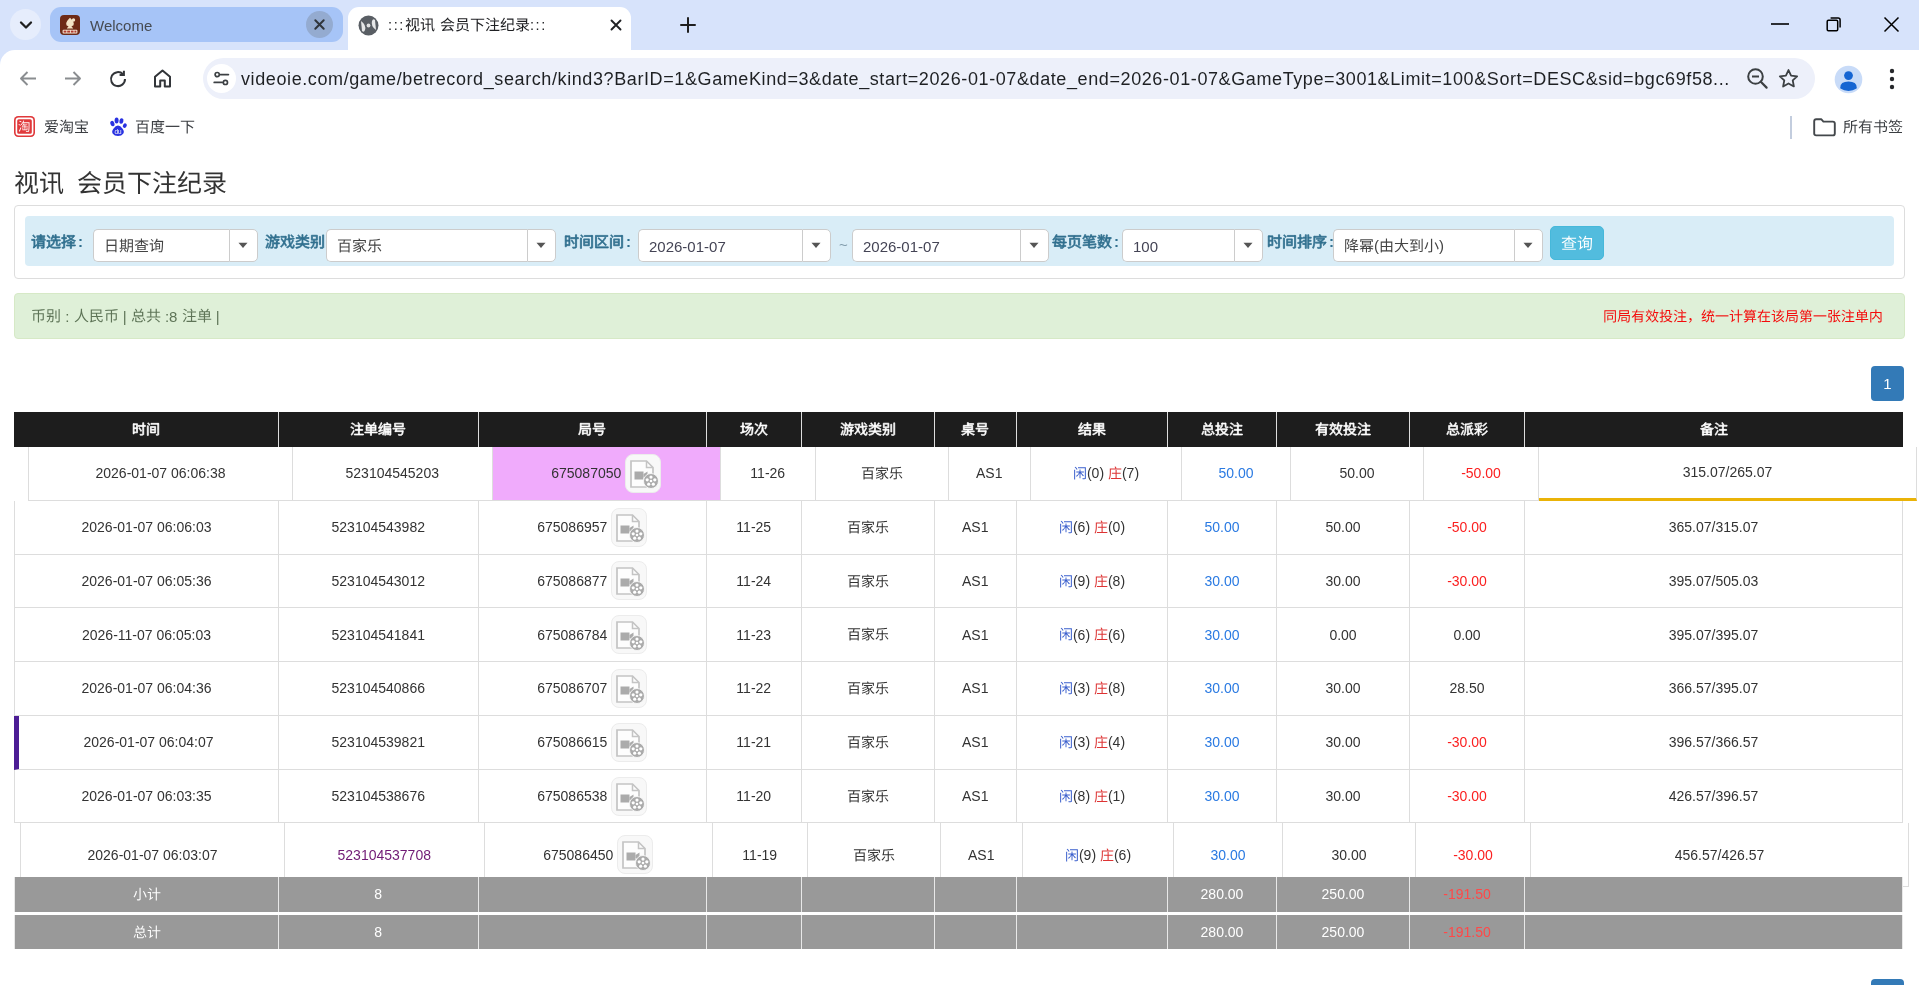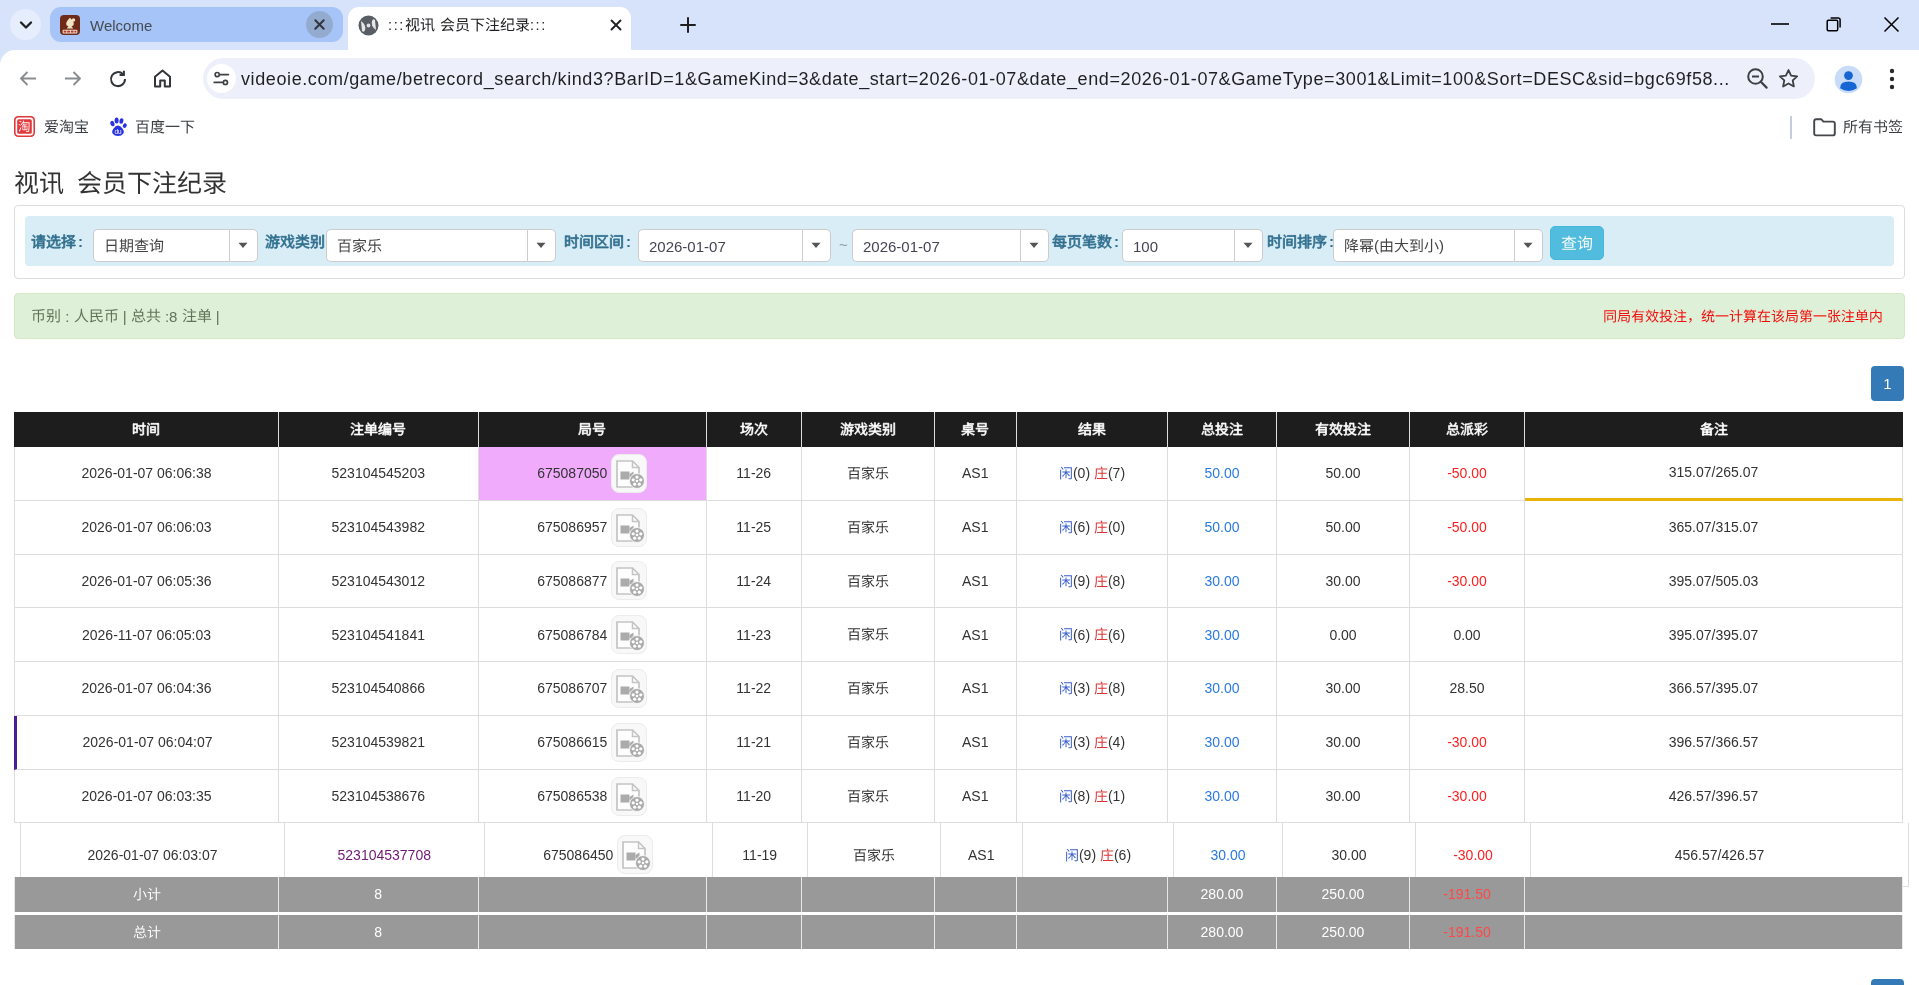--- a/index.html
+++ b/index.html
@@ -486,21 +486,21 @@
         <use href="#c5F69" transform="translate(28.0 12.32) scale(0.0140 -0.0140)" stroke="#ffffff" stroke-width="52"></use>
       </svg>
     </div>
     <div style="width:378.0px;height:100%;background:#1d1d1d;display:flex;align-items:center;justify-content:center">
       <svg width="28.0" height="14.70" viewBox="0 0 28.0 14.70" fill="#ffffff" style="display:block">
         <use href="#c5907" transform="translate(0.0 12.32) scale(0.0140 -0.0140)" stroke="#ffffff" stroke-width="52"></use>
         <use href="#c6CE8" transform="translate(14.0 12.32) scale(0.0140 -0.0140)" stroke="#ffffff" stroke-width="52"></use>
       </svg>
     </div>
   </div>
-<div class="abs" style="left:14px;top:447.00px;width:1889px;height:53.78px;display:flex">
+<div class="abs" style="left:28px;top:447.00px;width:1889px;height:53.78px;display:flex">
     <div style="width:265.0px;height:100%;background:#fff;border-right:1px solid #ddd;border-left:1px solid #ddd;border-bottom:1px solid #ddd;display:flex;align-items:center;justify-content:center;font-size:14px;color:#333">2026-01-07 06:06:38</div>
     <div style="width:199.5px;height:100%;background:#fff;border-right:1px solid #ddd;border-bottom:1px solid #ddd;display:flex;align-items:center;justify-content:center;font-size:14px;color:#333">523104545203</div>
     <div style="width:228.5px;height:100%;background:#f0abfc;border-right:1px solid #ddd;border-bottom:1px solid #ddd;display:flex;align-items:center;justify-content:center;font-size:14px;color:#333">
       <span class="mix">675087050<span style="display:inline-block;width:36px;height:39px;background:#f8f8f8;border:1px solid #ececec;border-radius:8px;margin-left:4px;position:relative">
           <svg width="26" height="28" viewBox="0 0 26 28" style="position:absolute;left:4px;top:5px">
 <path d="M1 1 H16.5 L23 7.5 V27 H1 Z" fill="#fdfdfd" stroke="#c4c4c4" stroke-width="1.7"></path>
 <path d="M16.5 1 L16.5 7.5 L23 7.5" fill="none" stroke="#c4c4c4" stroke-width="1.5"></path>
 <path d="M4.5 11.5 h9 v8 h-9 Z" fill="#ababab"></path>
             <path d="M13.5 14 L17.5 11.5 V19.5 L13.5 17 Z" fill="#ababab"></path>
 </svg>
@@ -747,21 +747,21 @@
     <div style="width:109.0px;height:100%;background:#fff;border-right:1px solid #ddd;border-bottom:1px solid #ddd;display:flex;align-items:center;justify-content:center;font-size:14px;color:#333">
       <span style="color:#2a7ae2">30.00</span>
     </div>
     <div style="width:133.0px;height:100%;background:#fff;border-right:1px solid #ddd;border-bottom:1px solid #ddd;display:flex;align-items:center;justify-content:center;font-size:14px;color:#333">30.00</div>
     <div style="width:115.0px;height:100%;background:#fff;border-right:1px solid #ddd;border-bottom:1px solid #ddd;display:flex;align-items:center;justify-content:center;font-size:14px;color:#333">
       <span style="color:#333">28.50</span>
     </div>
     <div style="width:378.0px;height:100%;background:#fff;border-right:1px solid #ddd;border-bottom:1px solid #ddd;display:flex;align-items:center;justify-content:center;font-size:14px;color:#333">366.57/395.07</div>
   </div>
 <div class="abs" style="left:14px;top:715.90px;width:1889px;height:53.78px;display:flex">
-    <div style="width:265.0px;height:100%;background:#fff;border-right:1px solid #ddd;border-left:3px solid #4c1d95;border-bottom:1px solid #ddd;display:flex;align-items:center;justify-content:center;font-size:14px;color:#333">2026-01-07 06:04:07</div>
+    <div style="width:265.0px;height:100%;background:#fff;border-right:1px solid #ddd;border-left:5px solid #4c1d95;border-bottom:1px solid #ddd;display:flex;align-items:center;justify-content:center;font-size:14px;color:#333">2026-01-07 06:04:07</div>
     <div style="width:199.5px;height:100%;background:#fff;border-right:1px solid #ddd;border-bottom:1px solid #ddd;display:flex;align-items:center;justify-content:center;font-size:14px;color:#333">523104539821</div>
     <div style="width:228.5px;height:100%;background:#fff;border-right:1px solid #ddd;border-bottom:1px solid #ddd;display:flex;align-items:center;justify-content:center;font-size:14px;color:#333">
       <span class="mix">675086615<span style="display:inline-block;width:36px;height:39px;background:#f8f8f8;border:1px solid #ececec;border-radius:8px;margin-left:4px;position:relative">
           <svg width="26" height="28" viewBox="0 0 26 28" style="position:absolute;left:4px;top:5px">
 <path d="M1 1 H16.5 L23 7.5 V27 H1 Z" fill="#fdfdfd" stroke="#c4c4c4" stroke-width="1.7"></path>
 <path d="M16.5 1 L16.5 7.5 L23 7.5" fill="none" stroke="#c4c4c4" stroke-width="1.5"></path>
 <path d="M4.5 11.5 h9 v8 h-9 Z" fill="#ababab"></path>
             <path d="M13.5 14 L17.5 11.5 V19.5 L13.5 17 Z" fill="#ababab"></path>
 </svg>
           <svg width="16" height="16" viewBox="0 0 16 16" style="position:absolute;left:16.5px;top:18.5px">

